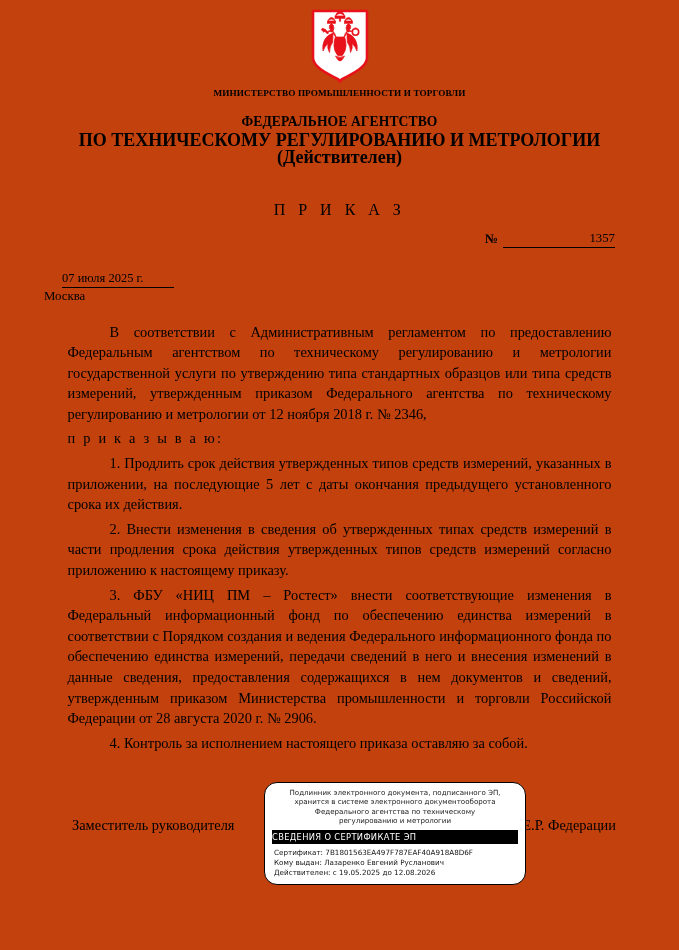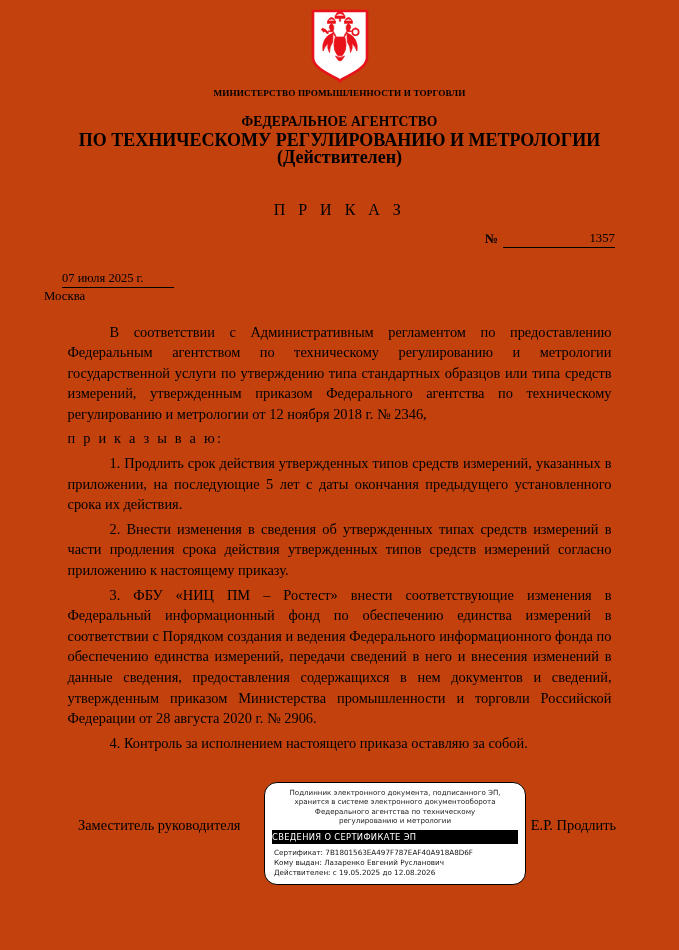--- a/index.html
+++ b/index.html
@@ -154,21 +154,21 @@
   .spaced {
     letter-spacing: 2.2px;
   }
   .nojust {
     text-align: left !important;
   }
 
   
   .sign-row {
     position: absolute;
-    left: 10px;
+    left: 4px;
     right: 0;
     top: 800px;
     height: 100px;
   }
   .sign-name-left {
     position: absolute;
     left: 68px;
     top: 17px;
     font-size: 14.4px;
     white-space: nowrap;
@@ -289,21 +289,21 @@
     <p>В соответствии с Административным регламентом по предоставлению Федеральным агентством по техническому регулированию и метрологии государственной услуги по утверждению типа стандартных образцов или типа средств измерений, утвержденным приказом Федерального агентства по техническому регулированию и метрологии от 12 ноября 2018 г. № 2346,</p>
     <p class="spaced nojust" style="text-indent:0">п р и к а з ы в а ю:</p>
     <p>1. Продлить срок действия утвержденных типов средств измерений, указанных в приложении, на последующие 5 лет с даты окончания предыдущего установленного срока их действия.</p>
     <p>2. Внести изменения в сведения об утвержденных типах средств измерений в части продления срока действия утвержденных типов средств измерений согласно приложению к настоящему приказу.</p>
     <p>3. ФБУ «НИЦ ПМ – Ростест» внести соответствующие изменения в Федеральный информационный фонд по обеспечению единства измерений в соответствии с Порядком создания и ведения Федерального информационного фонда по обеспечению единства измерений, передачи сведений в него и внесения изменений в данные сведения, предоставления содержащихся в нем документов и сведений, утвержденным приказом Министерства промышленности и торговли Российской Федерации от 28 августа 2020 г. № 2906.</p>
     <p class="nojust">4.  Контроль за исполнением настоящего приказа оставляю за собой.</p>
   </div>
 
   <div class="sign-row">
     <div class="sign-name-left">Заместитель руководителя</div>
-    <div class="sign-name-right">Е.Р. Продлить</div>
+    <div class="sign-name-right">Е.Р. Федерации</div>
   </div>
 
   <div class="stamp">
     <div class="stamp-head">
       <div>Подлинник электронного документа, подписанного ЭП,</div>
       <div>хранится в системе электронного документооборота</div>
       <div>Федерального агентства по техническому</div>
       <div>регулированию и метрологии</div>
     </div>
     <div class="stamp-bar">СВЕДЕНИЯ О СЕРТИФИКАТЕ ЭП</div>

